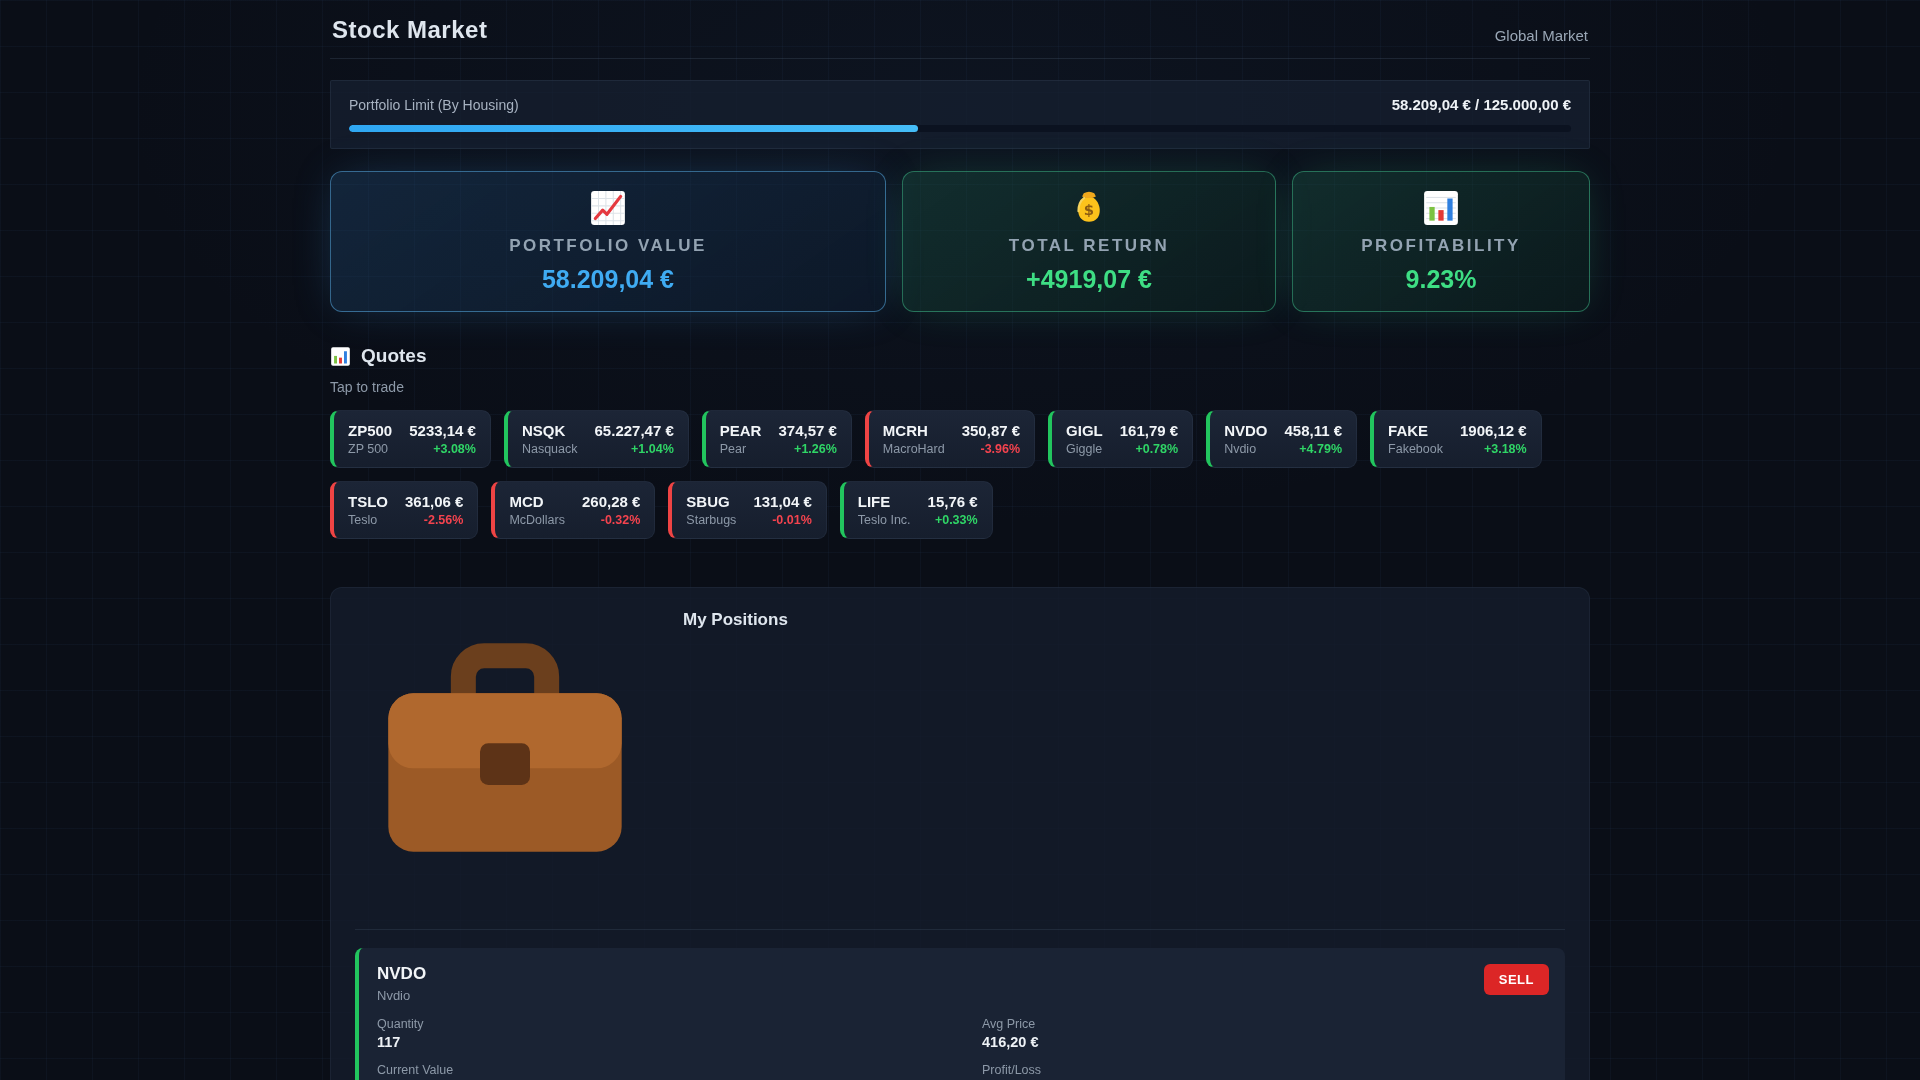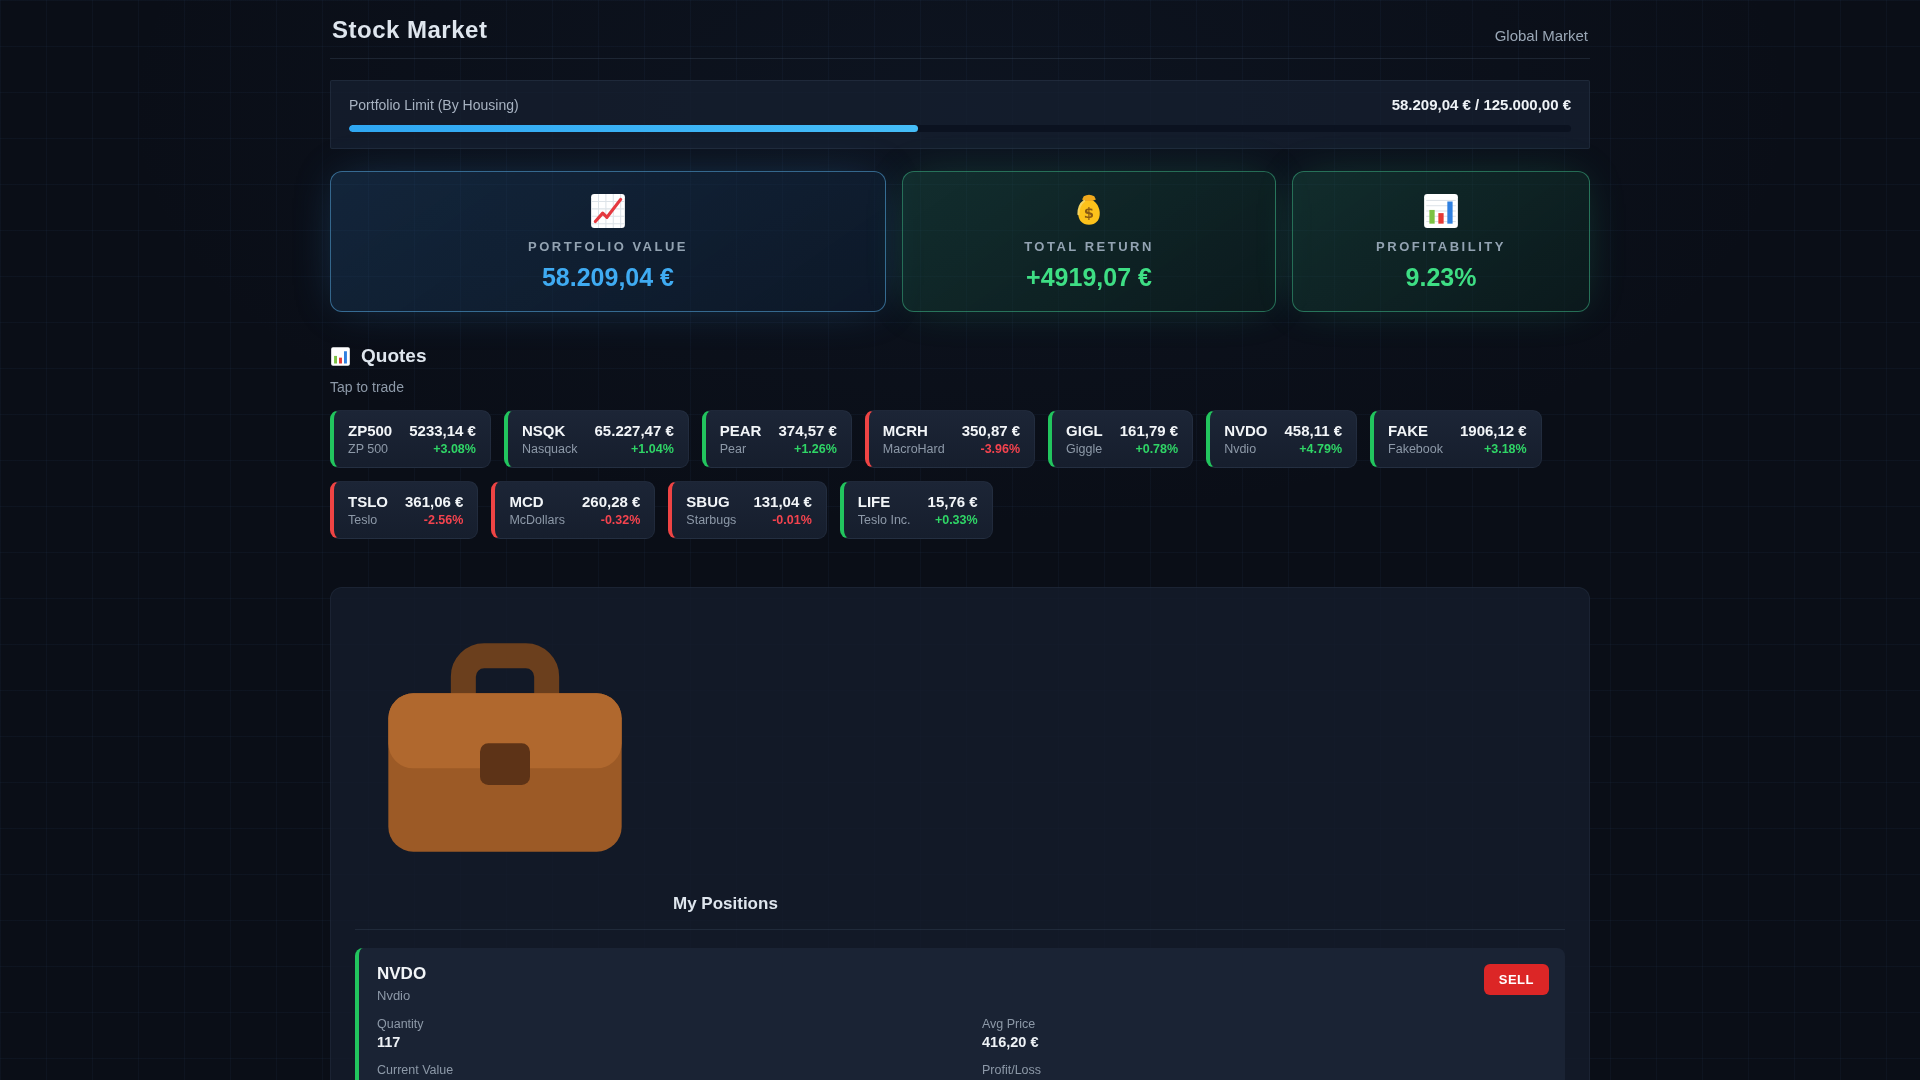--- a/index.html
+++ b/index.html
@@ -61,21 +61,21 @@
   }
   .stat-card.green {
     background: linear-gradient(145deg, rgba(32,110,84,0.30), rgba(12,34,32,0.55));
     border: 1px solid rgba(64,190,140,0.50);
     box-shadow: 0 0 46px -12px rgba(45,200,140,0.28);
   }
   .stat-card.mid { flex: 0 0 374px; }
   .stat-card.last { flex: 1 1 auto; }
   .stat-icon { width: 38px; height: 38px; }
   .stat-icon svg { width: 100%; height: 100%; }
-  .stat-label { font-size: 13px; letter-spacing: 2.5px; color: #93a3b2; font-weight: bold; }
+  .stat-label { font-size: 17px; letter-spacing: 2.5px; color: #93a3b2; font-weight: bold; }
   .stat-value { font-size: 25px; font-weight: bold; }
   .stat-value.blue-text { color: #3fabf2; }
   .stat-value.green-text { color: #3ede84; }
 
   
   .section-header { display: flex; align-items: center; gap: 10px; margin-top: 33px; }
   .section-header .sec-icon { width: 21px; height: 21px; }
   .sec-icon svg { width: 100%; height: 100%; }
   .section-title { font-size: 19px; font-weight: bold; color: #dfe6ee; }
   .quotes-sub { margin-top: 12px; font-size: 14px; color: #8d99a8; }
@@ -100,21 +100,21 @@
 
   
   .panel {
     margin-top: 48px;
     background: rgba(20,28,44,0.78);
     border: 1px solid rgba(140,170,200,0.08);
     border-radius: 12px;
     padding: 22px 24px 24px 24px;
   }
   .panel-header {
-    display: flex; align-items: flex-end; gap: 18px;
+    display: flex; align-items: flex-start; gap: 28px;
     padding-bottom: 15px; margin-bottom: 18px;
     border-bottom: 1px solid rgba(140,170,200,0.12);
   }
   .panel-title { font-size: 17px; font-weight: bold; color: #dfe6ee; }
   .positions-list { display: flex; flex-direction: column; gap: 16px; }
   .position-card {
     position: relative;
     background: #1a2334;
     border-left: 4px solid #22c55e;
     border-radius: 8px;

